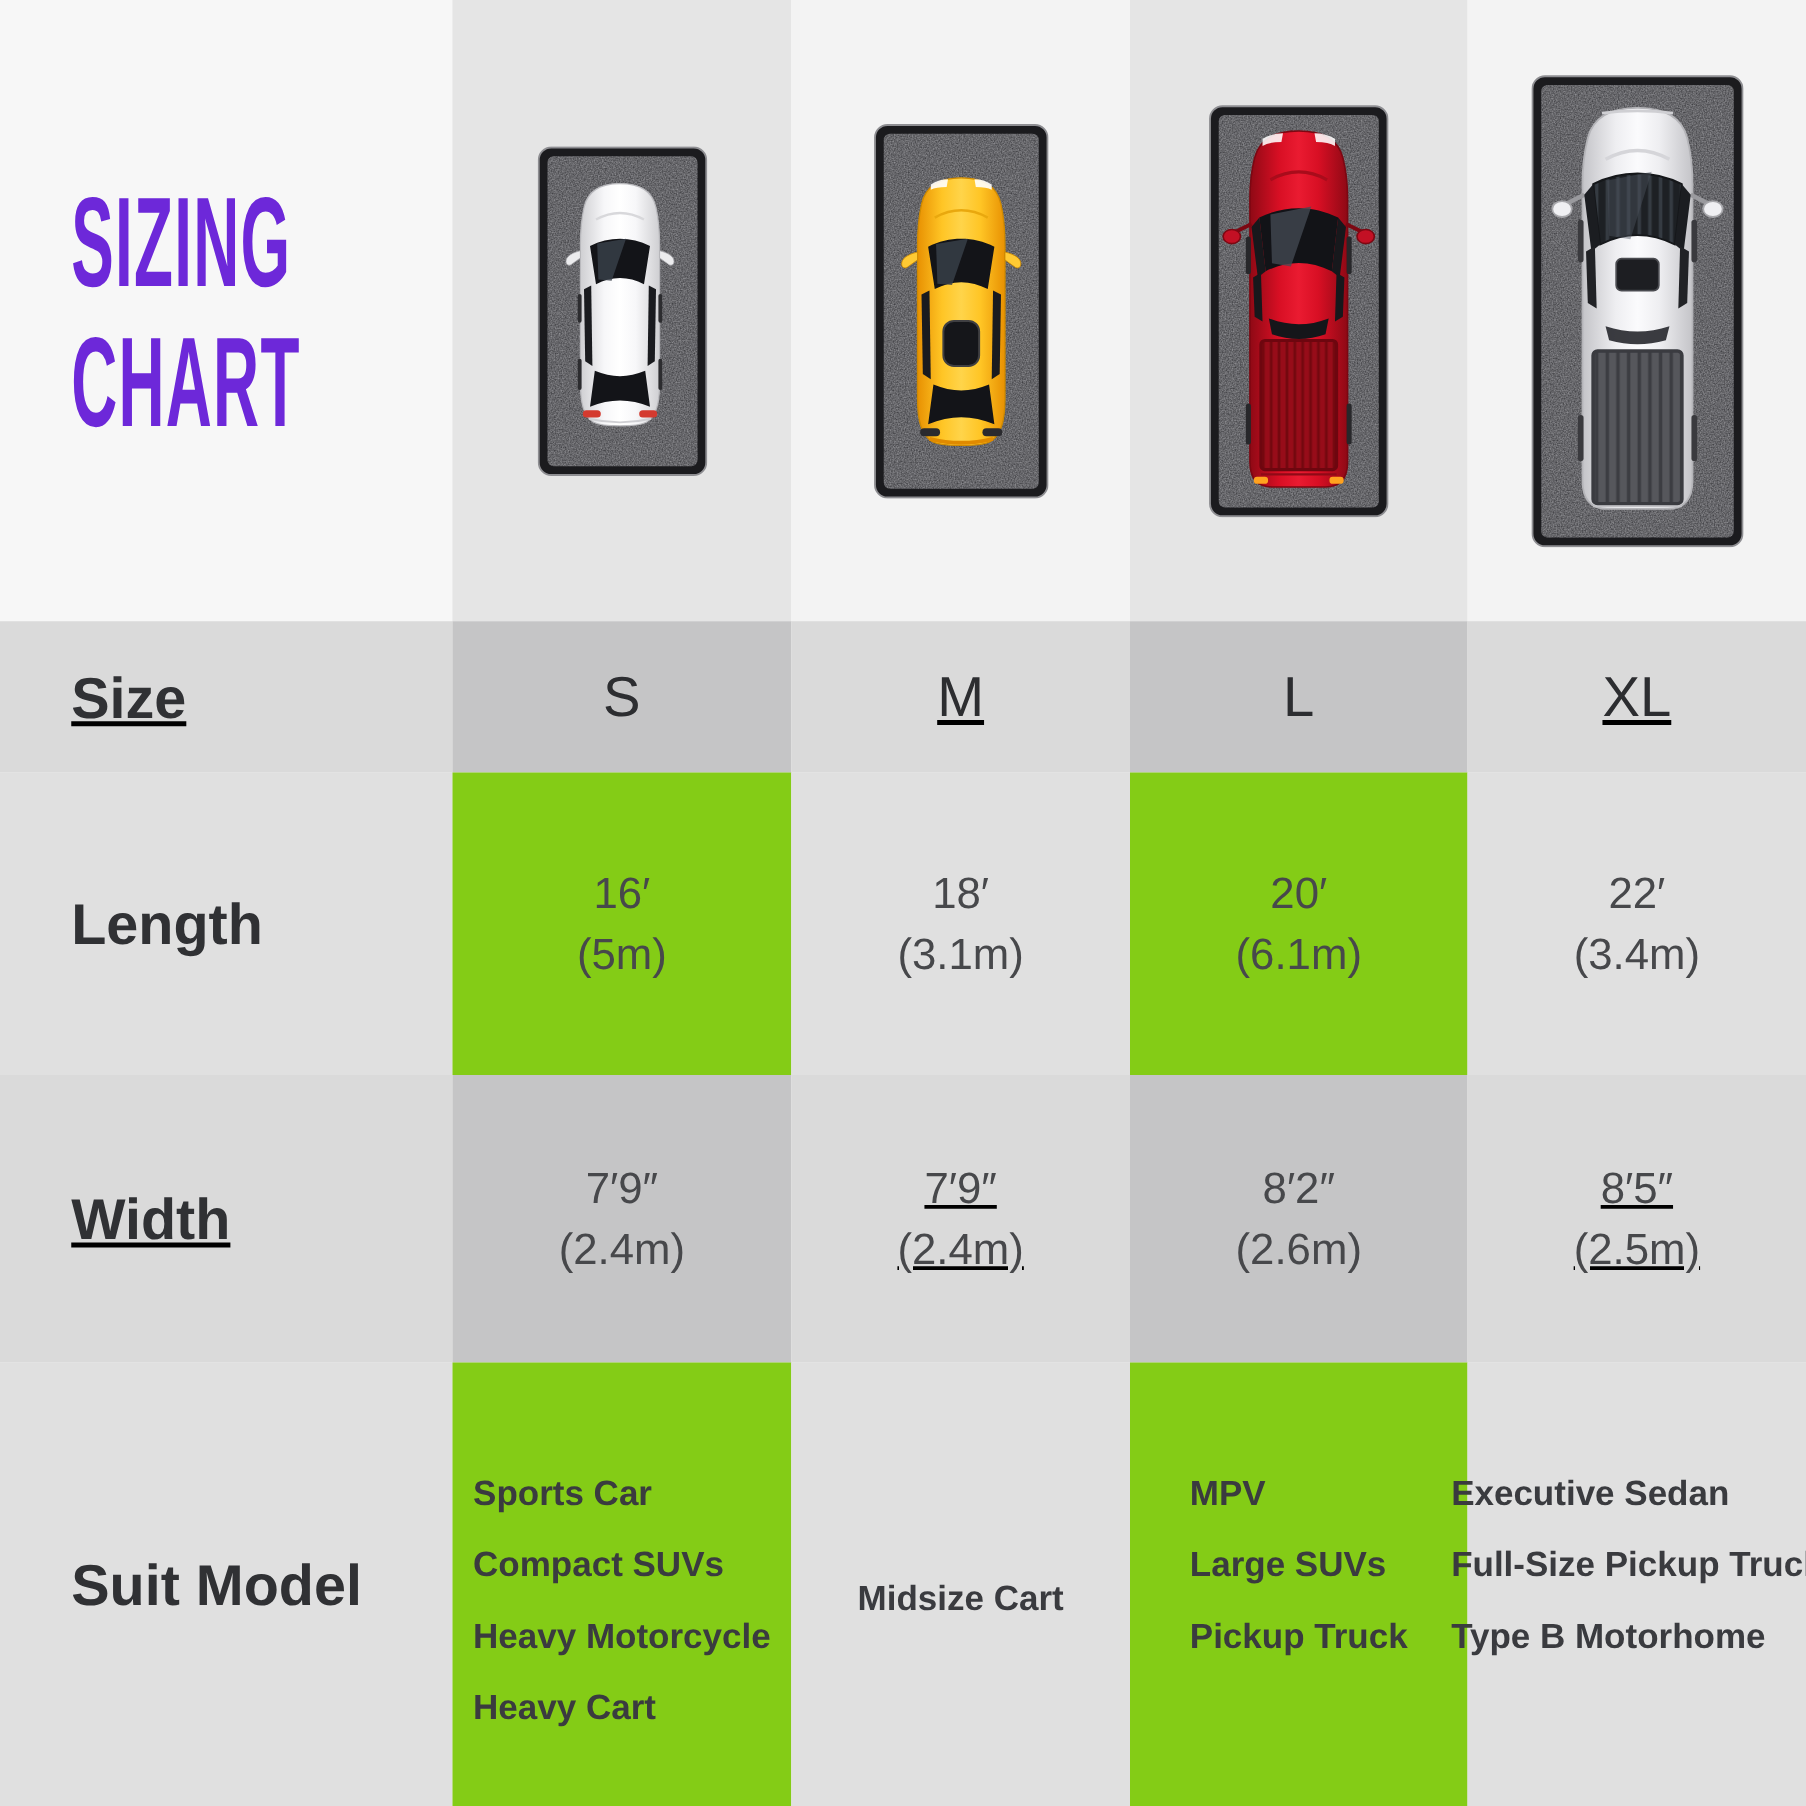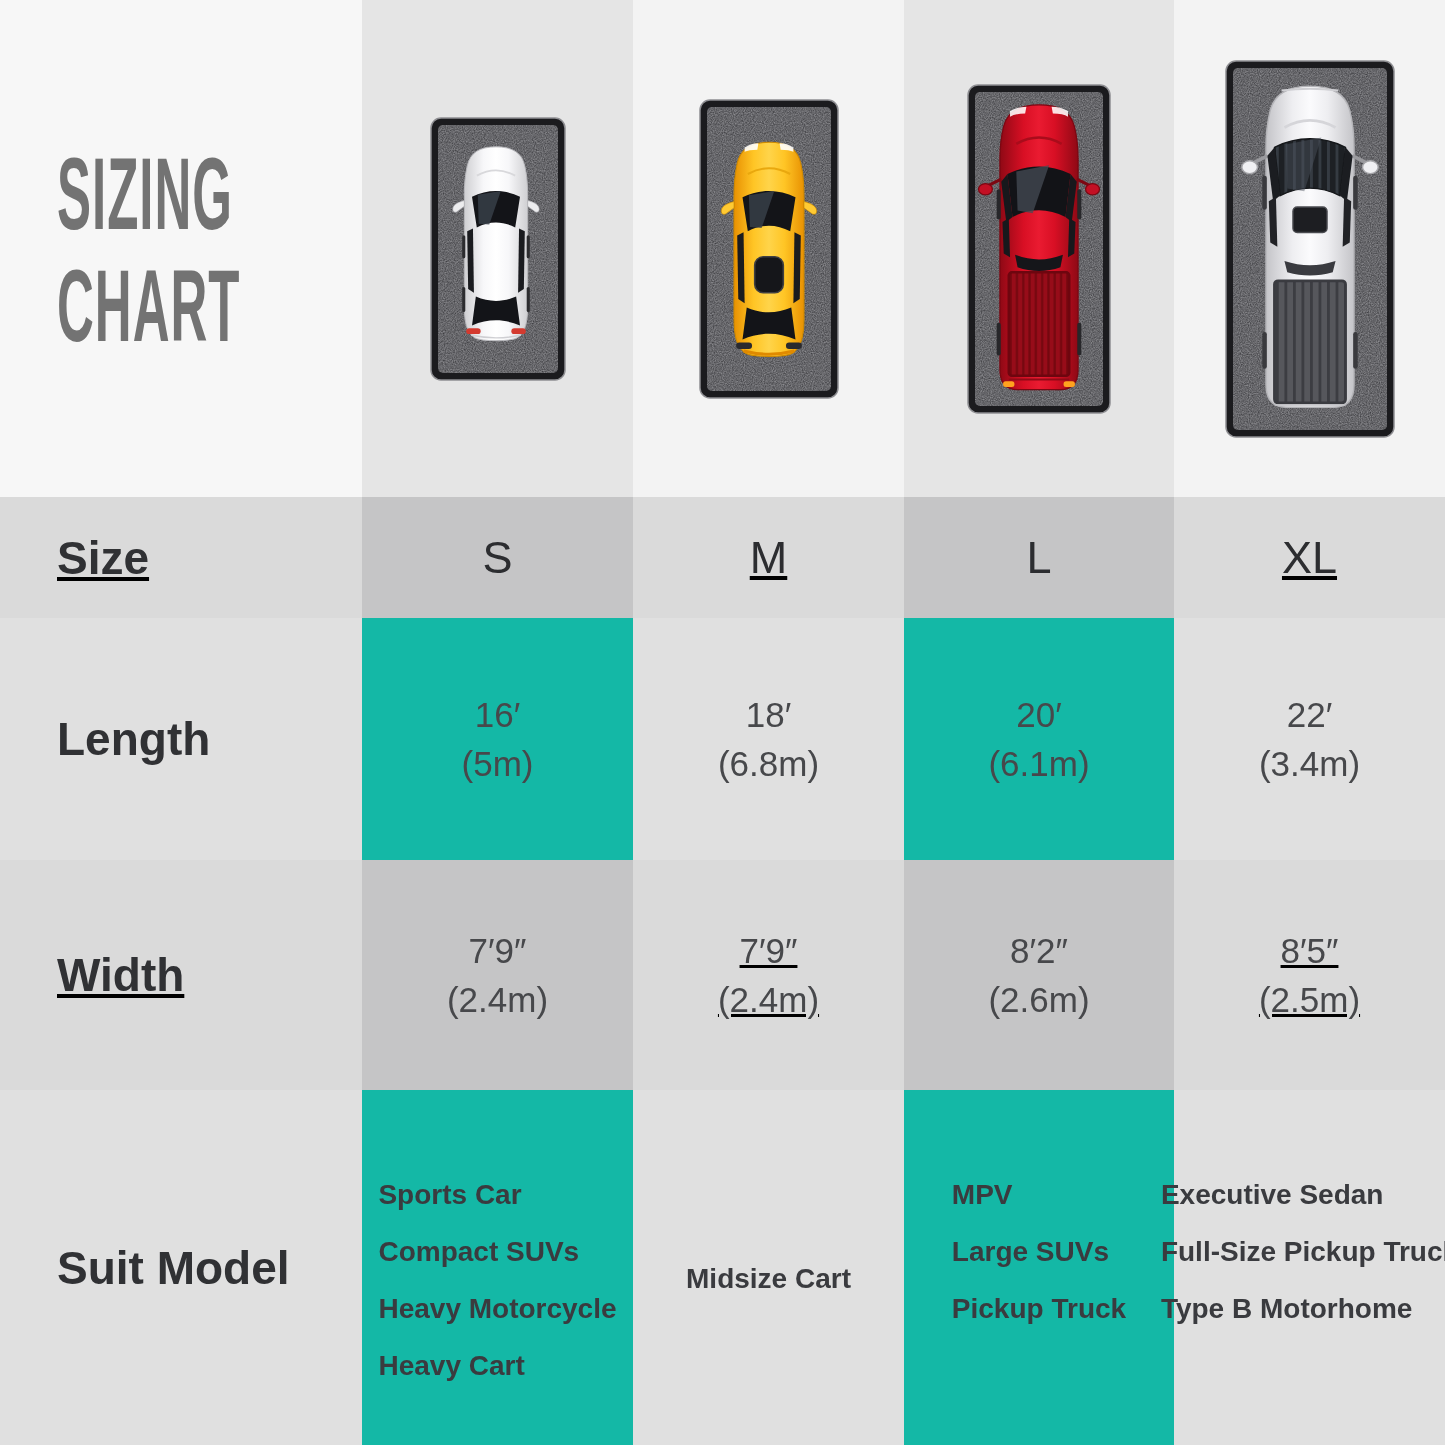--- a/index.html
+++ b/index.html
@@ -13,25 +13,25 @@
 
   
   .top-label{background:#f7f7f7;}
   .top-dark {background:#e5e5e5;}
   .top-mid  {background:#f3f3f3;}
 
   
   .rA-light{background:#dadada;text-decoration:underline;}  
   .rA-dark {background:#c5c5c6;}  
   .rB-light{background:#e0e0e0;}  
-  .rB-dark {background:#14b8a6;}  
+  .rB-dark {background:#84cc16;}  
 
   .title-cell{justify-content:flex-start;align-items:flex-start;}
   .title{margin:138px 0 0 57px;font-weight:700;font-size:102px;line-height:112px;
-         color:#737373;letter-spacing:2px;}
+         color:#6d28d9;letter-spacing:2px;}
   .title span{display:block;transform:scaleX(0.5);transform-origin:left center;white-space:nowrap;}
 
   .row-label-cell{justify-content:flex-start;}
   .row-label{padding-left:57px;font-size:46px;font-weight:600;color:#303134;}
 
   .size-letter{font-size:45px;font-weight:400;color:#2c2d30;}
 
   .value-cell{flex-direction:column;gap:9px;}
   .value-imperial,.value-metric{font-size:35px;color:#47484b;}
 
@@ -238,21 +238,21 @@
 
     <div class="cell rB-light row-label-cell">
       <span class="row-label">Length</span>
     </div>
     <div class="cell rB-dark value-cell">
       <span class="value-imperial">16′</span>
       <span class="value-metric">(5m)</span>
     </div>
     <div class="cell rB-light value-cell">
       <span class="value-imperial">18′</span>
-      <span class="value-metric">(6.8m)</span>
+      <span class="value-metric">(3.1m)</span>
     </div>
     <div class="cell rB-dark value-cell">
       <span class="value-imperial">20′</span>
       <span class="value-metric">(6.1m)</span>
     </div>
     <div class="cell rB-light value-cell">
       <span class="value-imperial">22′</span>
       <span class="value-metric">(3.4m)</span>
     </div>
 

